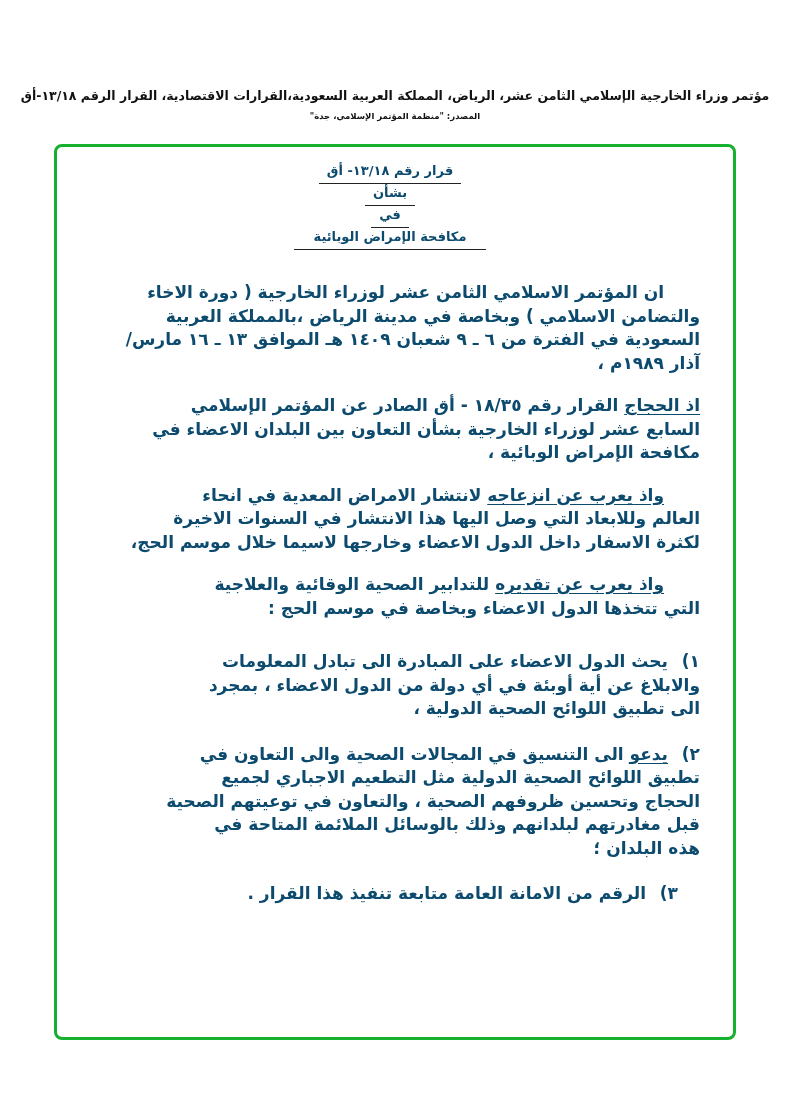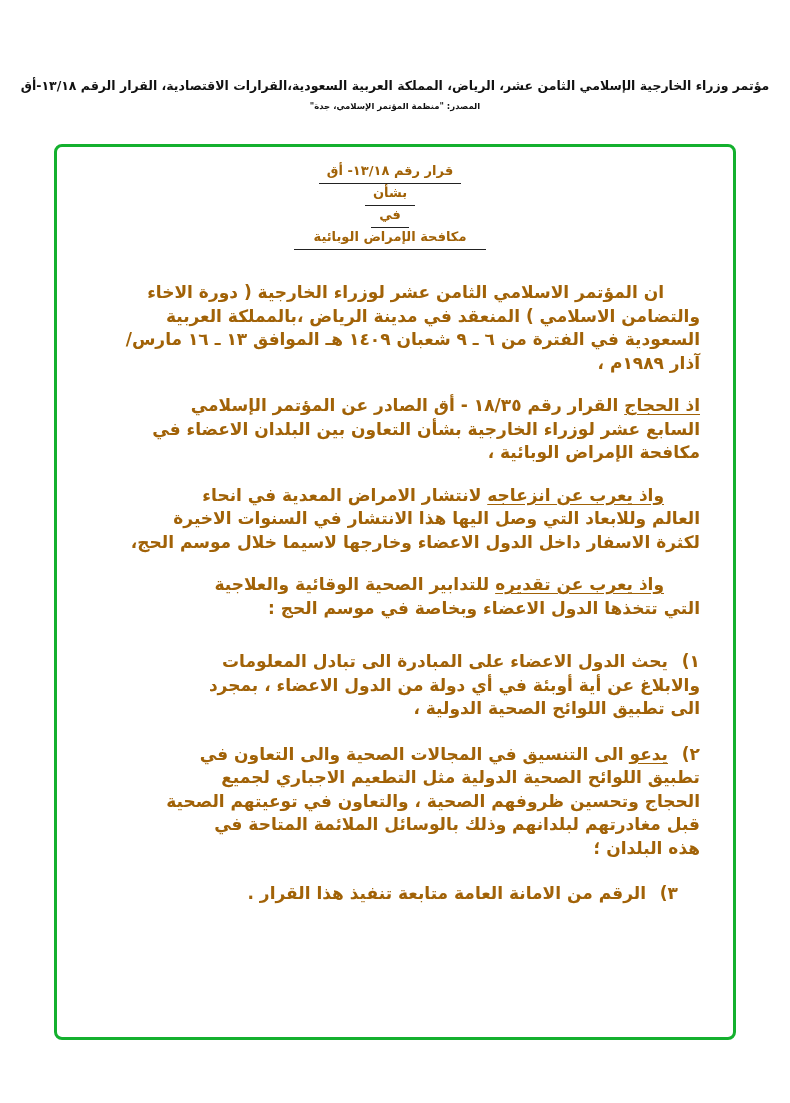--- a/index.html
+++ b/index.html
@@ -1,27 +1,27 @@
 <!DOCTYPE html>
 <html lang="ar" dir="rtl"><head>
   <meta charset="utf-8">
   <style>
     html, body { margin: 0; padding: 0; background: #ffffff; }
     body {
       width: 790px; height: 1103px; position: relative; overflow: hidden;
       font-family: "DejaVu Sans", sans-serif; color: #111;
     }
-    .header { position: absolute; top: 78px; left: 20px; width: 750px; text-align: center; }
+    .header { position: absolute; top: 88px; left: 20px; width: 750px; text-align: center; }
     .header .title { font-family: "DejaVu Sans", sans-serif; font-weight: bold; font-size: 12.5px; direction: rtl; white-space: nowrap; letter-spacing: -0.2px; }
     .header .source { font-weight: bold; font-size: 8.5px; margin-top: 8px; direction: rtl; }
     .frame {
       position: absolute; left: 54px; top: 144px; width: 682px; height: 896px;
       border: 3.5px solid #14b02e; border-radius: 8px; box-sizing: border-box;
     }
-    .doc { position: absolute; left: 100px; top: 160px; width: 600px; direction: rtl; font-family: "DejaVu Sans", sans-serif; font-weight: bold; color: #a16207; }
+    .doc { position: absolute; left: 100px; top: 160px; width: 600px; direction: rtl; font-family: "DejaVu Sans", sans-serif; font-weight: bold; color: #0c4a6e; }
     .heading-block { text-align: center; width: 430px; margin-left: auto; margin-right: auto; padding-left: 0px; position: relative; left: -10px; }
     .heading-line { font-size: 13px; line-height: 22px; letter-spacing: 1px; display: inline-block; border-bottom: 1.5px solid #222; padding: 0 8px 1px; margin: 0 0 2px; }
     .heading-row { height: 22px; }
     .heading-row.wide .heading-line { padding: 0 20px 1px; }
     .para { font-size: 17px; line-height: 23.5px; letter-spacing: 0.6px; text-align: justify; text-align-last: right; margin: 0; }
     .intro { margin-top: 33px; padding-right: 0px; }
     .intro .first { text-indent: 36px; }
     .sec { margin-top: 19px; }
     .sec .lead { text-decoration: underline; text-underline-offset: 3px; }
     .item { margin-top: 18px; }
@@ -44,21 +44,21 @@
 <div class="doc">
   <div class="heading-block">
     <div class="heading-row"><span class="heading-line">قرار رقم ١٣/١٨- أق</span></div>
     <div class="heading-row"><span class="heading-line">بشأن</span></div>
     <div class="heading-row"><span class="heading-line">في</span></div>
     <div class="heading-row wide"><span class="heading-line">مكافحة الإمراض الوبائية</span></div>
   </div>
 
   <div class="para intro">
     <span class="indent-line first">ان المؤتمر الاسلامي الثامن عشر لوزراء الخارجية ( دورة الاخاء</span>
-    <span class="indent-line">والتضامن الاسلامي ) المنعقد في مدينة الرياض ،بالمملكة العربية</span>
+    <span class="indent-line">والتضامن الاسلامي ) وبخاصة في مدينة الرياض ،بالمملكة العربية</span>
     <span class="indent-line">السعودية في الفترة من ٦ ـ ٩ شعبان ١٤٠٩ هـ الموافق ١٣ ـ ١٦ مارس/</span>
     <span class="indent-line">آذار ١٩٨٩م ،</span>
   </div>
 
   <div class="para sec">
     <span class="indent-line"><span class="lead">اذ الحجاج</span> <span>القرار رقم ١٨/٣٥ - أق الصادر عن المؤتمر الإسلامي</span></span>
     <span class="indent-line">السابع عشر لوزراء الخارجية بشأن التعاون بين البلدان الاعضاء في</span>
     <span class="indent-line">مكافحة الإمراض الوبائية ،</span>
   </div>
 

